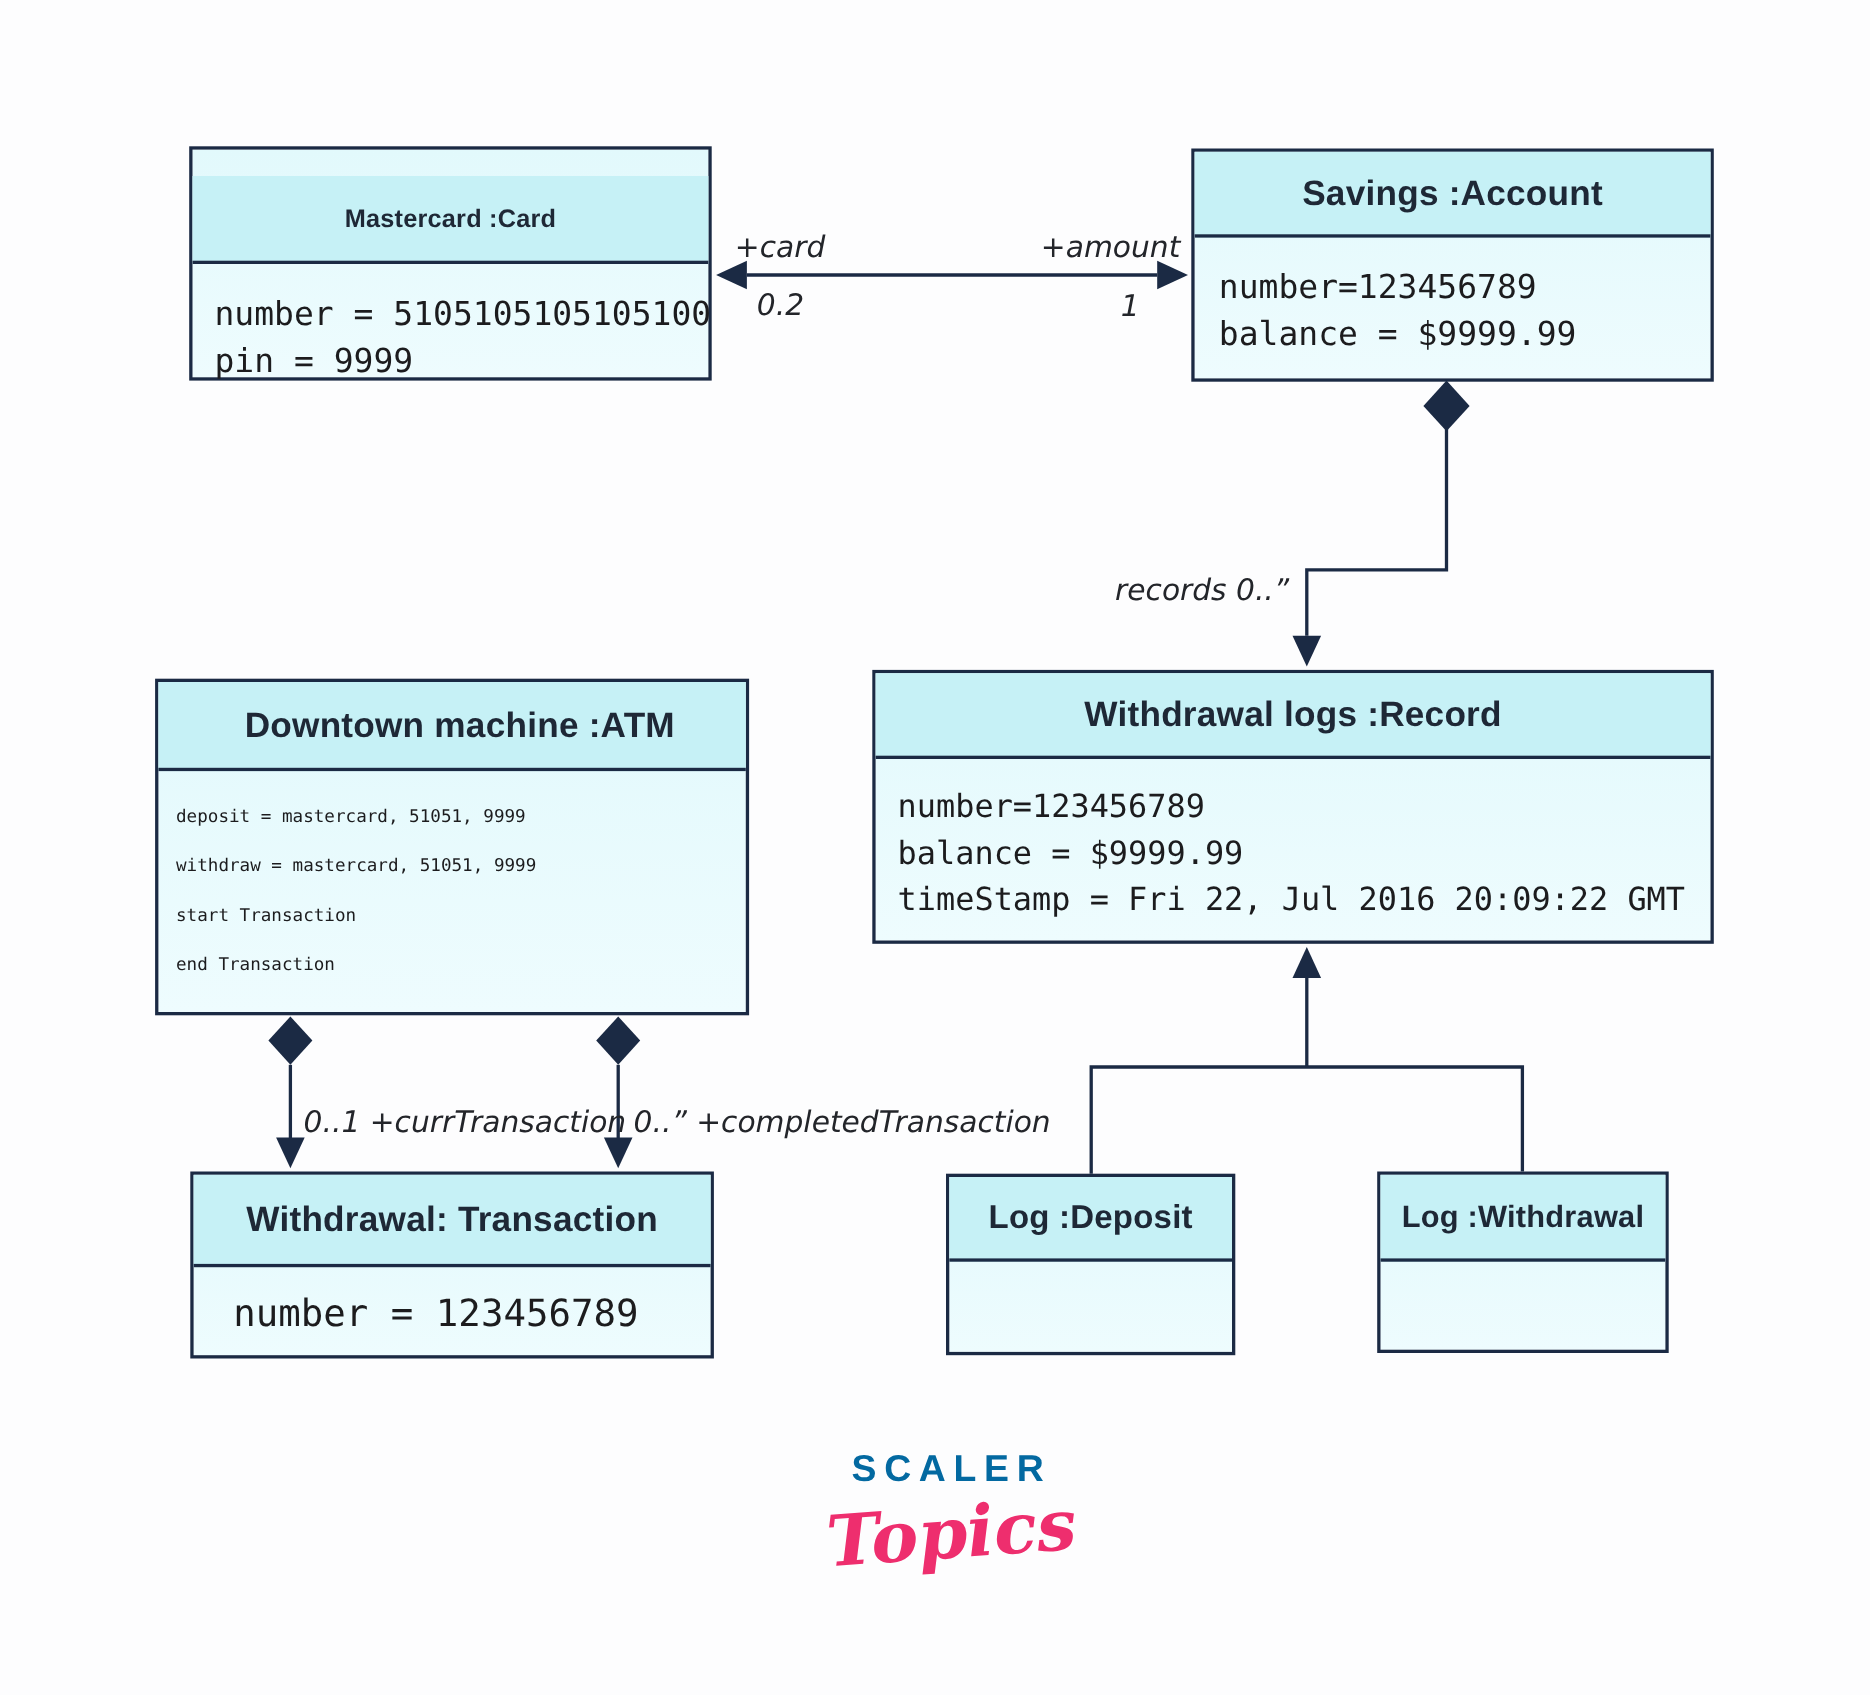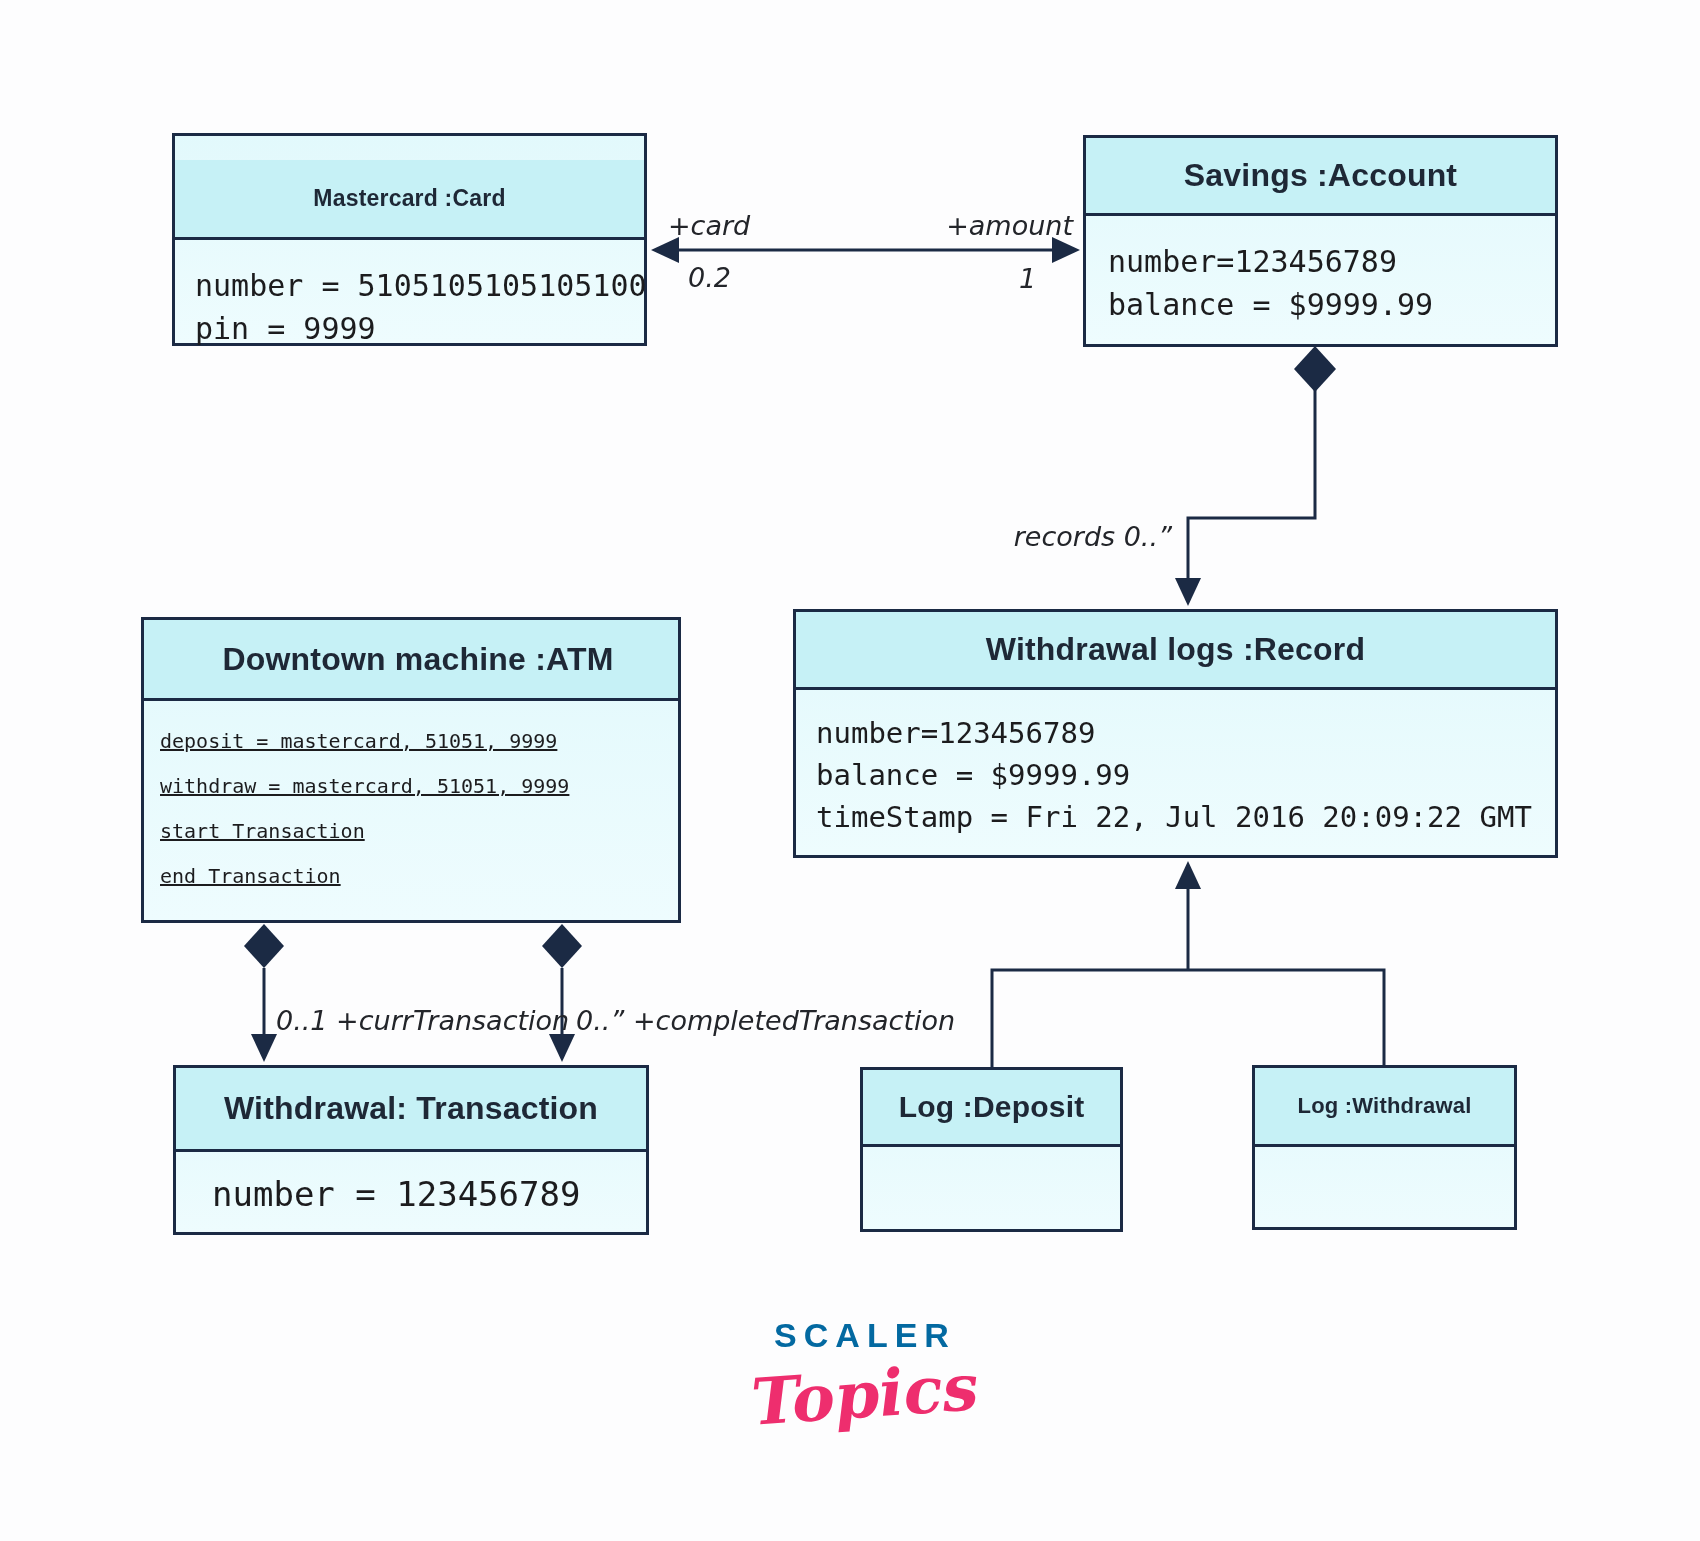--- a/index.html
+++ b/index.html
@@ -69,21 +69,21 @@
   <div class="uml-box" style="left:1083px;top:135px;width:475px;height:212px;">
     <div class="uml-head" style="height:78px;font-size:32px;">Savings :Account</div>
     <div class="uml-body" style="padding:24px 14px 0 22px;font-size:30px;line-height:43px;">
       <div class="mono-line">number=123456789</div>
       <div class="mono-line">balance = $9999.99</div>
     </div>
   </div>
 
   <div class="uml-box" style="left:141px;top:617px;width:540px;height:306px;">
     <div class="uml-head" style="height:81px;font-size:32px;padding-left:14px;">Downtown machine :ATM</div>
-    <div class="uml-body" style="padding:18px 10px 0 16px;font-size:20px;line-height:45px;text-decoration:underline;">
+    <div class="uml-body" style="padding:18px 10px 0 16px;font-size:16px;line-height:45px;">
       <div class="mono-line">deposit = mastercard, 51051, 9999</div>
       <div class="mono-line">withdraw = mastercard, 51051, 9999</div>
       <div class="mono-line">start Transaction</div>
       <div class="mono-line">end Transaction</div>
     </div>
   </div>
 
   <div class="uml-box" style="left:793px;top:609px;width:765px;height:249px;">
     <div class="uml-head" style="height:78px;font-size:32px;">Withdrawal logs :Record</div>
     <div class="uml-body" style="padding:22px 10px 0 20px;font-size:29px;line-height:42px;">
@@ -99,21 +99,21 @@
       <div class="mono-line">number = 123456789</div>
     </div>
   </div>
 
   <div class="uml-box" style="left:860px;top:1067px;width:263px;height:165px;">
     <div class="uml-head" style="height:77px;font-size:30px;">Log :Deposit</div>
     <div class="uml-body"></div>
   </div>
 
   <div class="uml-box" style="left:1252px;top:1065px;width:265px;height:165px;">
-    <div class="uml-head" style="height:79px;font-size:22px;">Log :Withdrawal</div>
+    <div class="uml-head" style="height:79px;font-size:28px;">Log :Withdrawal</div>
     <div class="uml-body"></div>
   </div>
 
   <div class="edge-label" style="left:668px;top:211px;">+card</div>
   <div class="edge-label" style="left:688px;top:263px;">0.2</div>
   <div class="edge-label" style="left:933px;top:211px;width:140px;text-align:right;">+amount</div>
   <div class="edge-label" style="left:1015px;top:264px;width:25px;text-align:center;">1</div>
   <div class="edge-label" style="left:1000px;top:522px;width:172px;text-align:right;">records 0..”</div>
   <div class="edge-label" style="left:276px;top:1006px;">0..1 +currTransaction</div>
   <div class="edge-label" style="left:576px;top:1006px;">0..” +completedTransaction</div>

